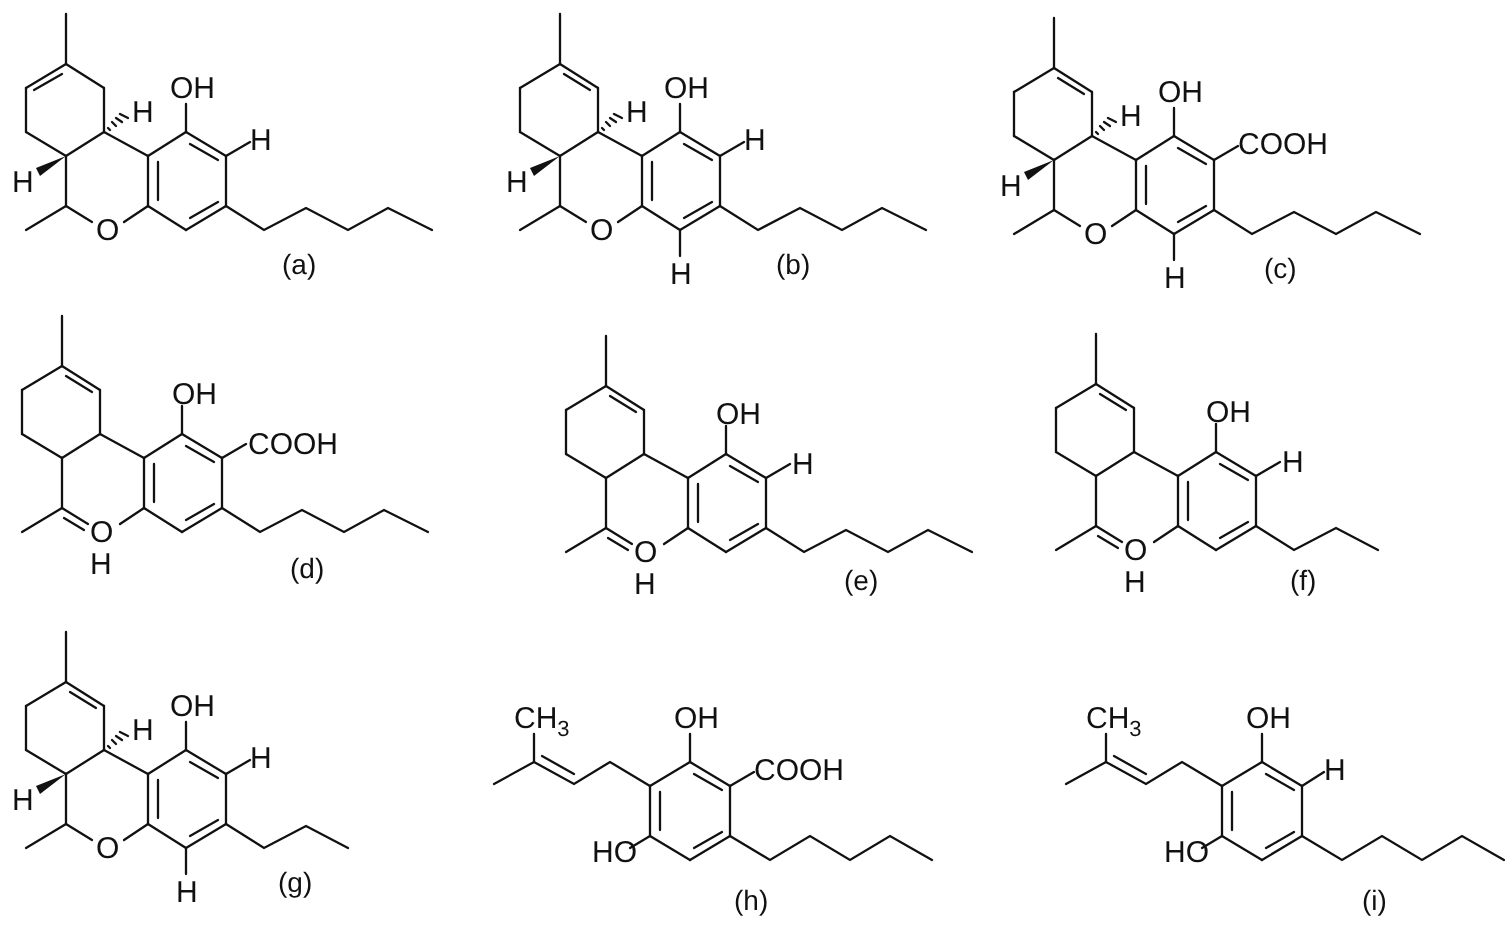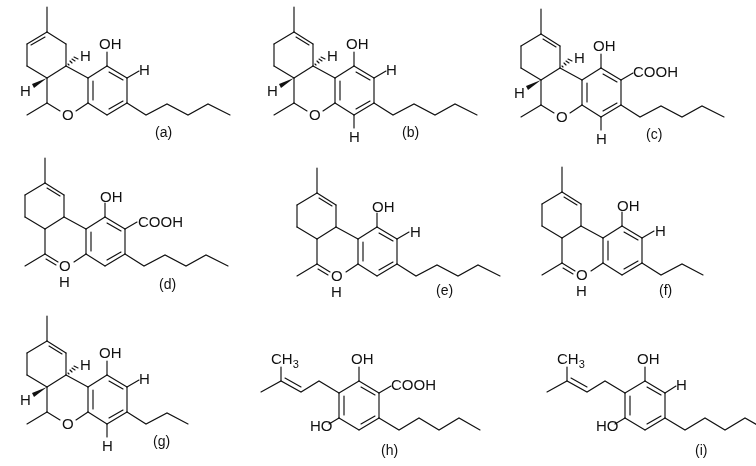--- a/index.html
+++ b/index.html
@@ -1,17 +1,17 @@
 <!DOCTYPE html>
 <html><head>
 <meta charset="utf-8">
 <style>
   html, body { margin: 0; padding: 0; background: #ffffff; }
   body { width: 756px; height: 466px; position: relative; overflow: hidden; font-family: "Liberation Sans", sans-serif; }
-  #canvas { position: absolute; left: 0; top: 0; width: 736px; height: 466px; padding-left: 14px; }
+  #canvas { position: absolute; left: 0; top: 0; width: 736px; height: 466px; }
   svg { display: block; }
   .bond { stroke: #111111; stroke-width: 1.15; fill: none; stroke-linecap: round; }
   .atom { font-family: "Liberation Sans", sans-serif; font-size: 15px; fill: #111111; }
   .atom-sm { font-family: "Liberation Sans", sans-serif; font-size: 11px; fill: #111111; }
   .lbl { font-family: "Liberation Sans", sans-serif; font-size: 14px; fill: #111111; }
 </style>
 </head>
 <body>
 
 <div id="canvas">

